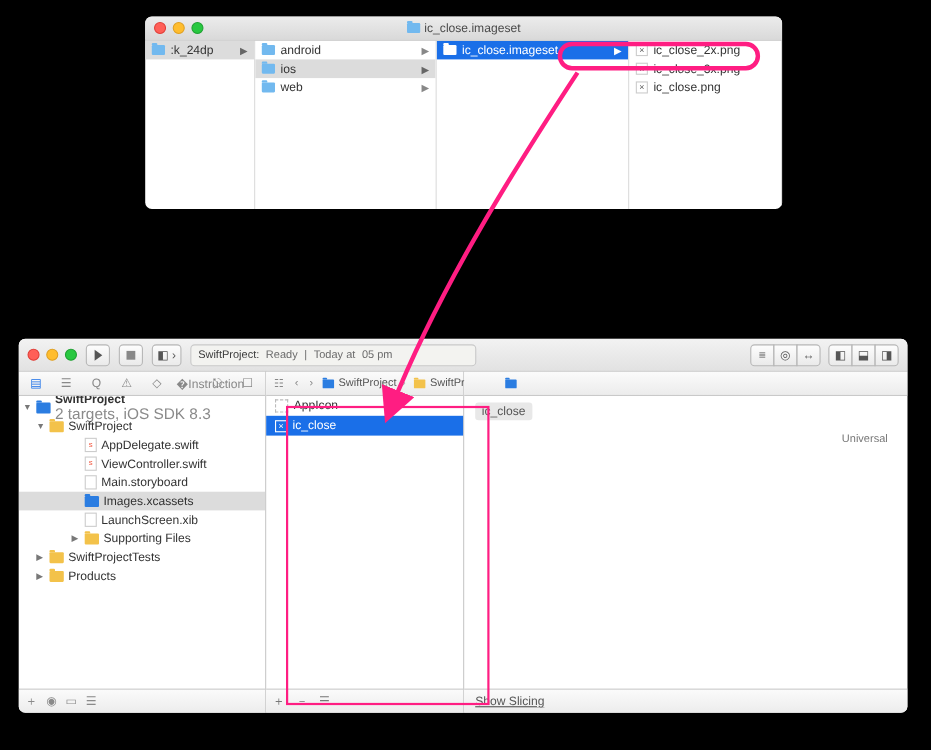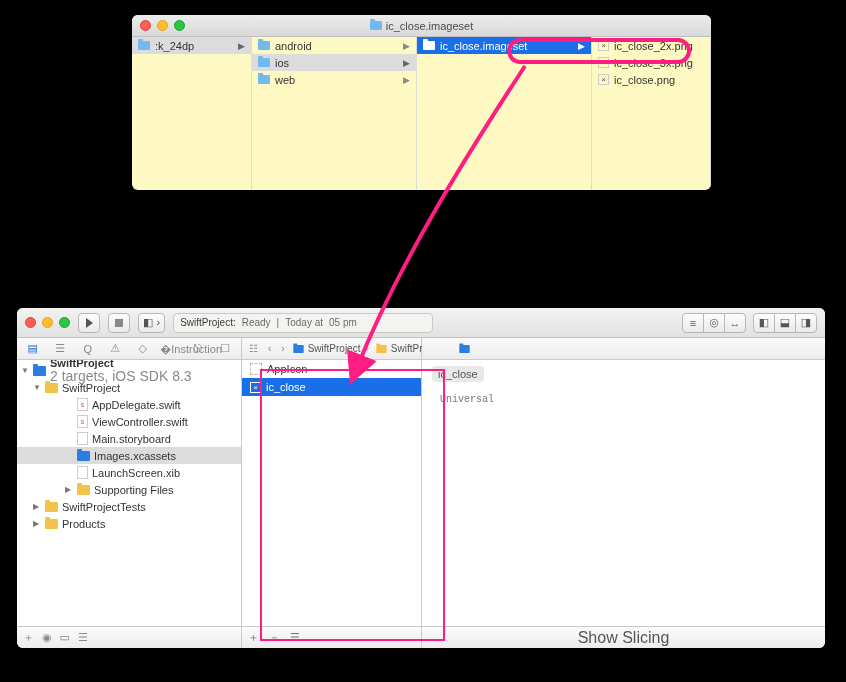--- a/index.html
+++ b/index.html
@@ -3,21 +3,21 @@
 <meta charset="utf-8">
 <style>
   * { box-sizing: border-box; margin: 0; padding: 0; font-family: -apple-system, "Helvetica Neue", Arial, sans-serif; }
   body { background: #000; width: 846px; height: 682px; position: relative; }
 
   
   .finder {
     position: absolute;
     left: 132px; top: 15px;
     width: 579px; height: 175px;
-    background: #fef9c3;
+    background: #ffffff;
     border-radius: 6px;
     box-shadow: 0 12px 30px rgba(0,0,0,.45);
     overflow: hidden;
     font-size: 11px;
     color: #333;
   }
   .finder-titlebar {
     height: 22px;
     background: linear-gradient(#ececec,#d9d9d9);
     border-bottom: 1px solid #c0c0c0;
@@ -30,21 +30,21 @@
   .dot.red { background: #ff5f57; border:1px solid #e03e38; }
   .dot.yellow { background: #ffbd2e; border:1px solid #dfa023; }
   .dot.green { background: #28c840; border:1px solid #1fa032; }
   .finder-title { position: absolute; left: 0; right: 0; text-align: center; font-size: 11px; color: #4a4a4a; display:flex; align-items:center; justify-content:center; gap:4px; pointer-events:none;}
   .folder-icon, .folder-icon-small { width: 13px; height: 10px; background: #72b9ef; border-radius: 1px; position: relative; display:inline-block;}
   .folder-icon::before, .folder-icon-small::before { content:""; position:absolute; top:-2px; left:0; width:5px; height:2px; background:#72b9ef; border-radius:1px 1px 0 0;}
   .folder-icon-small { width: 12px; height: 9px; }
 
   .finder-columns { display: flex; height: calc(100% - 22px); }
   .fcol { border-right: 1px solid #dcdcdc; overflow: hidden; }
-  .fcol.c0 { width: 120px; }
+  .fcol.c0 { width: 100px; }
   .fcol.c1 { width: 165px; }
   .fcol.c2 { width: 175px; }
   .fcol.c3 { flex:1; }
   .frow { height: 17px; display: flex; align-items: center; padding: 0 6px; gap: 5px; cursor: default; white-space: nowrap; }
   .frow .arrow { margin-left: auto; color: #888; font-size: 9px; }
   .frow.selected-blur { background: #dcdcdc; }
   .frow.selected-blur .arrow { color:#666;}
   .frow.selected { background: #1a6fe8; color: #fff; }
   .frow.selected .folder-icon-small { background:#fff; }
   .frow.selected .folder-icon-small::before { background:#fff; }
@@ -123,22 +123,22 @@
   
   .detail { flex:1; display:flex; flex-direction:column;}
   .detail-jump { height:22px; border-bottom:1px solid #c9c9c9; background:linear-gradient(#fbfbfb,#ececec);}
   .detail-body { flex:1; position:relative; padding: 18px; }
   .asset-title{ position:absolute; top:6px; left:10px; padding:2px 6px; background:#e8e8e8; border-radius:3px; font-size:11px; color:#555;}
   .slots { display:flex; gap:40px; justify-content:center; margin-top:35px;}
   .slot { text-align:center;}
   .slot .box { width:40px; height:40px; display:flex; align-items:center; justify-content:center; margin:0 auto;}
   .slot .box svg { stroke:#000; }
   .slot .lbl { font-size:9px; color:#8a8a8a; margin-top:6px;}
-  .universal { text-align:left; font-size:10px; color:#777; margin-top:16px;font-family:Liberation Mono, monospace;}
-  .detail-footer{ height:22px; border-top:1px solid #c9c9c9; display:flex; align-items:center; justify-content:center; padding:0 10px; color:#555; background:linear-gradient(#fbfbfb,#ececec); font-size:16px;}
+  .universal { text-align:right; font-size:10px; color:#777; margin-top:16px;}
+  .detail-footer{ height:22px; border-top:1px solid #c9c9c9; display:flex; align-items:center; justify-content:flex-start; padding:0 10px; color:#555; background:linear-gradient(#fbfbfb,#ececec); font-size:11px;text-decoration:underline;}
 
   
   .pink-oval { position:absolute; border:4px solid #ff1d82; border-radius:20px; }
   .oval-top { left: 507px; top: 38px; width: 184px; height: 26px; }
   .pink-box { position:absolute; border:2px solid #ff1d82; left: 260px; top:369px; width:185px; height:272px;}
   svg.arrow { position:absolute; left:0; top:0; pointer-events:none;}
 </style>
 </head>
 <body>
 

